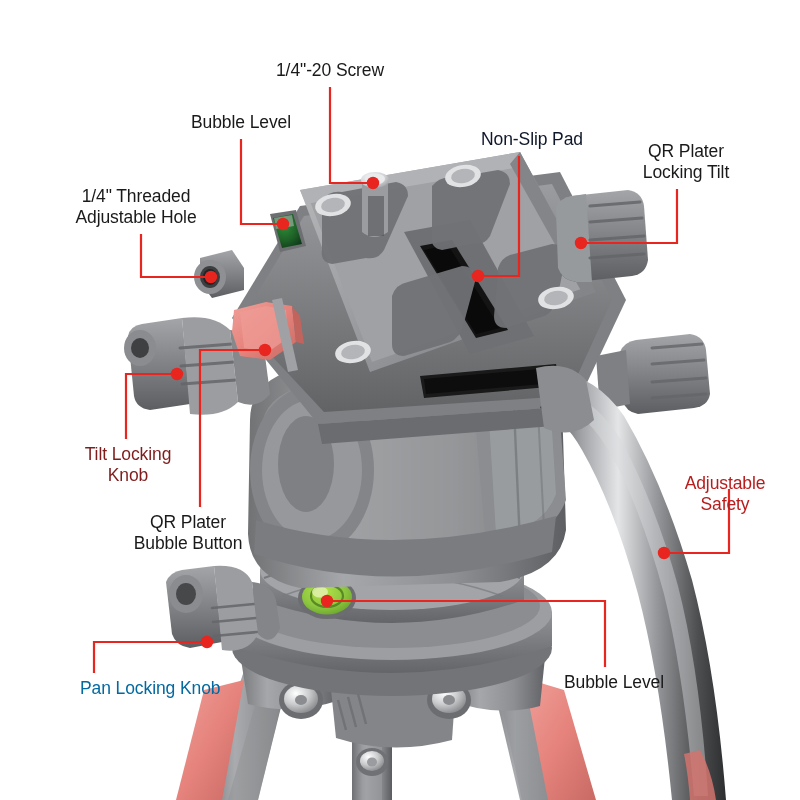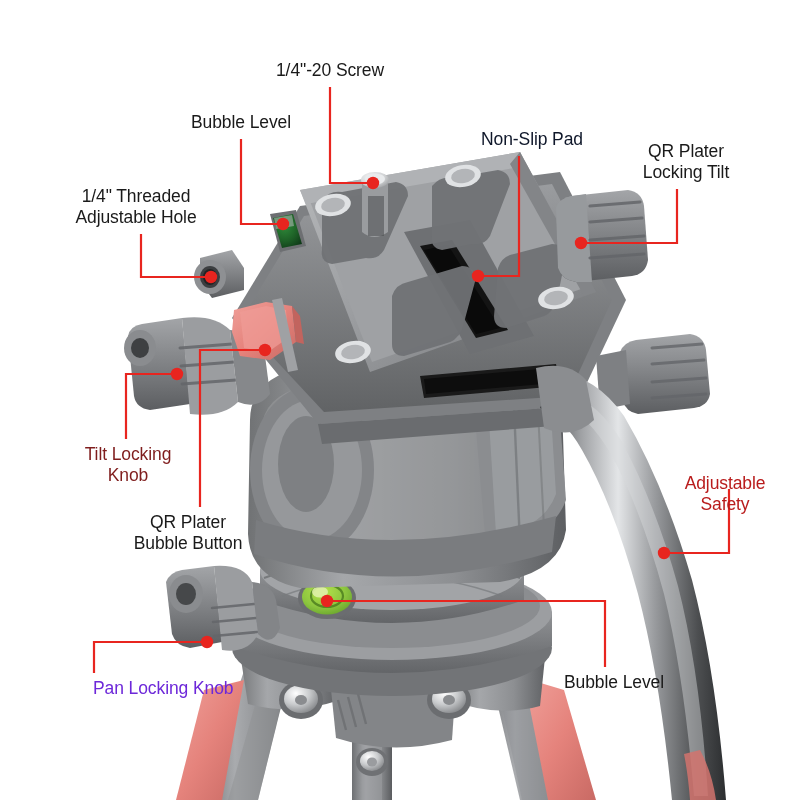--- a/index.html
+++ b/index.html
@@ -354,16 +354,16 @@
   <div id="label-layer">
       <div class="label center" style="left: 330px; top: 60px; color: rgb(26, 26, 26);"><div>1/4"-20 Screw</div></div>
       <div class="label center" style="left: 241px; top: 112px; color: rgb(26, 26, 26);"><div>Bubble Level</div></div>
       <div class="label center" style="left: 532px; top: 129px; color: #0f172a;"><div>Non-Slip Pad</div></div>
       <div class="label center" style="left: 686px; top: 141px; color: rgb(26, 26, 26);"><div>QR Plater</div><div>Locking Tilt</div></div>
       <div class="label center" style="left: 136px; top: 186px; color: rgb(26, 26, 26);"><div>1/4" Threaded</div><div>Adjustable Hole</div></div>
       <div class="label center" style="left: 128px; top: 444px; color: #7f1d1d;"><div>Tilt Locking</div><div>Knob</div></div>
       <div class="label center" style="left: 188px; top: 512px; color: rgb(26, 26, 26);"><div>QR Plater</div><div>Bubble Button</div></div>
       <div class="label center" style="left: 725px; top: 441px; color: #b91c1c; margin-top: 32px;"><div>Adjustable</div><div>Safety</div></div>
       <div class="label center" style="left: 614px; top: 672px; color: rgb(26, 26, 26);"><div>Bubble Level</div></div>
-      <div class="label left" style="left: 93px; top: 678px; color: #6d28d9;"><div>Pan Locking Knob</div></div>
+      <div class="label left" style="left: 80px; top: 678px; color: #0369a1;"><div>Pan Locking Knob</div></div>
     </div>
 
 </div>
 
 </body></html>

